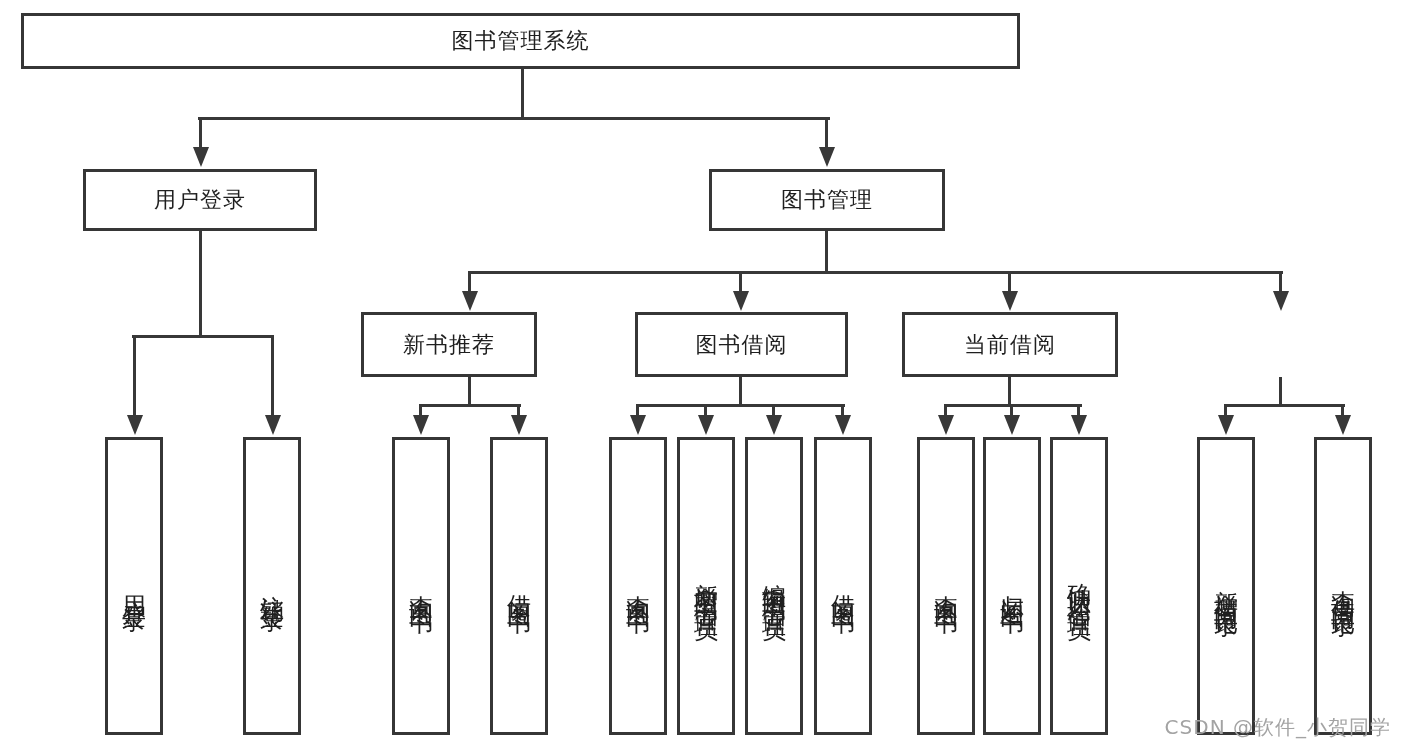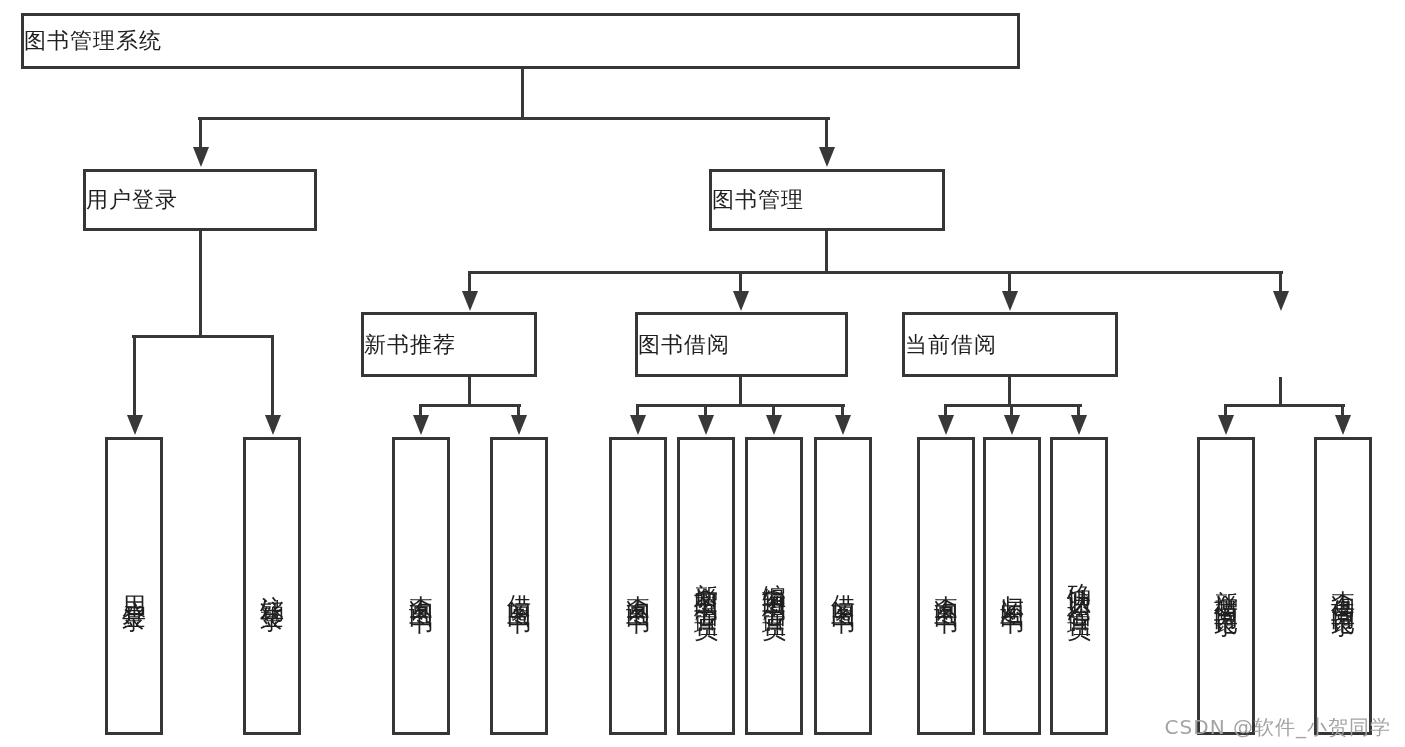--- a/index.html
+++ b/index.html
@@ -17,20 +17,21 @@
     height: 747px;
     background: #ffffff;
   }
   .hbox {
     position: absolute;
     box-sizing: border-box;
     background: #ffffff;
     border: 3px solid #363636;
     display: flex;
     align-items: center;
+    justify-content: center;
     font-size: 22px;
     color: #1f1f1f;
     letter-spacing: 1px;
     white-space: nowrap;
   }
   .vbox {
     position: absolute;
     box-sizing: border-box;
     background: #ffffff;
     border: 3px solid #363636;

